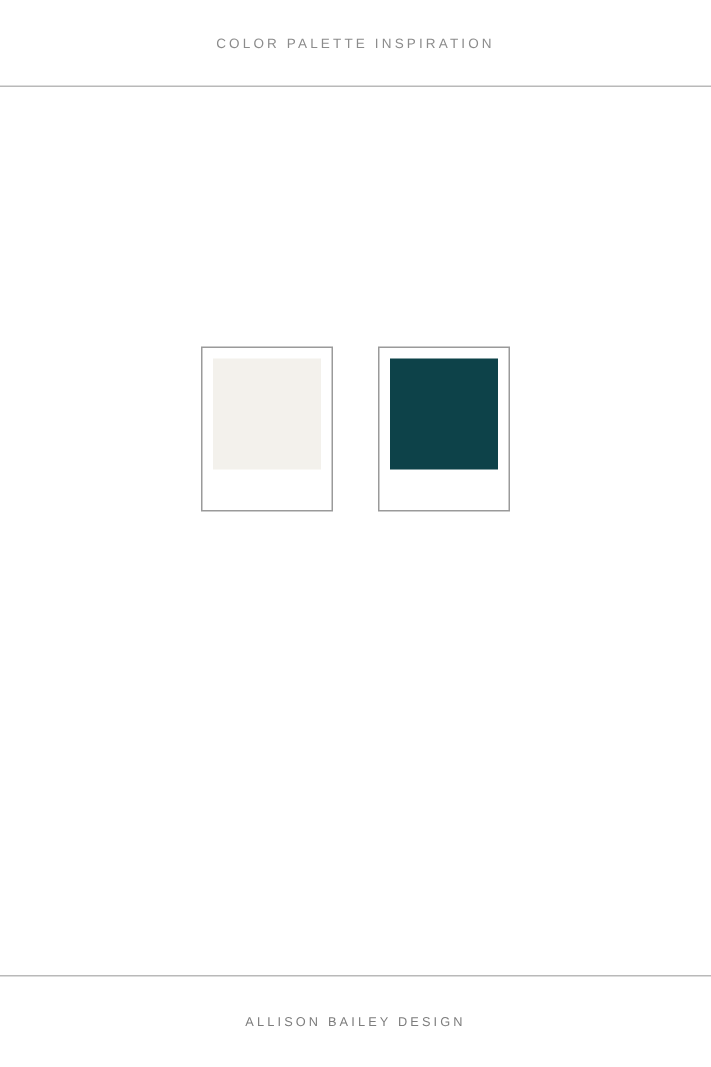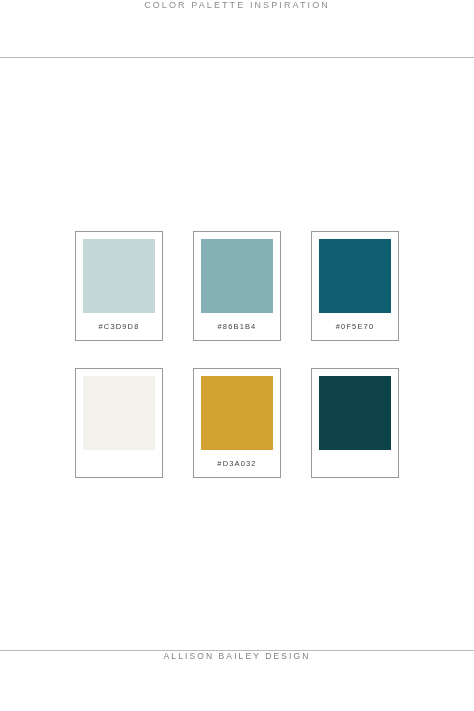--- a/index.html
+++ b/index.html
@@ -23,21 +23,21 @@
     background: #ffffff;
     display: flex;
     flex-direction: column;
   }
 
   
   .header {
     height: 57px;
     flex: 0 0 auto;
     display: flex;
-    align-items: flex-start;
+    align-items: center;
     justify-content: center;
   }
   .header-title {
     font-size: 9px;
     letter-spacing: 2.1px;
     color: #8c8c8c;
     text-transform: uppercase;
     white-space: nowrap;
     font-weight: 400;
   }
@@ -95,21 +95,21 @@
     color: #3f3f3f;
     white-space: nowrap;
     padding-bottom: 1px;
   }
 
   
   .footer {
     height: 60px;
     flex: 0 0 auto;
     display: flex;
-    align-items: flex-start;
+    align-items: center;
     justify-content: center;
   }
   .footer-title {
     font-size: 8.5px;
     letter-spacing: 2.1px;
     color: #7d7d7d;
     text-transform: uppercase;
     white-space: nowrap;
     font-weight: 400;
   }
@@ -121,42 +121,24 @@
 
   <header class="header">
     <div class="header-title">COLOR PALETTE INSPIRATION</div>
   </header>
 
   <div class="rule"></div>
 
   <main class="main">
     <div class="swatch-grid">
 
-      <div class="swatch-row">
-        <div class="swatch-card">
-          <div class="swatch-color" style="background: rgb(195, 217, 216);"></div>
-          <div class="swatch-label">#C3D9D8</div>
-        </div>
-        <div class="swatch-card">
-          <div class="swatch-color" style="background: rgb(134, 177, 180);"></div>
-          <div class="swatch-label">#86B1B4</div>
-        </div>
-        <div class="swatch-card">
-          <div class="swatch-color" style="background: rgb(15, 94, 112);"></div>
-          <div class="swatch-label">#0F5E70</div>
-        </div>
-      </div>
 
       <div class="swatch-row">
         <div class="swatch-card">
           <div class="swatch-color" style="background: rgb(243, 241, 236);"></div>
-        </div>
-        <div class="swatch-card">
-          <div class="swatch-color" style="background: rgb(211, 160, 50);"></div>
-          <div class="swatch-label">#D3A032</div>
         </div>
         <div class="swatch-card">
           <div class="swatch-color" style="background: rgb(13, 66, 73);"></div>
         </div>
       </div>
 
     </div>
   </main>
 
   <div class="rule"></div>

